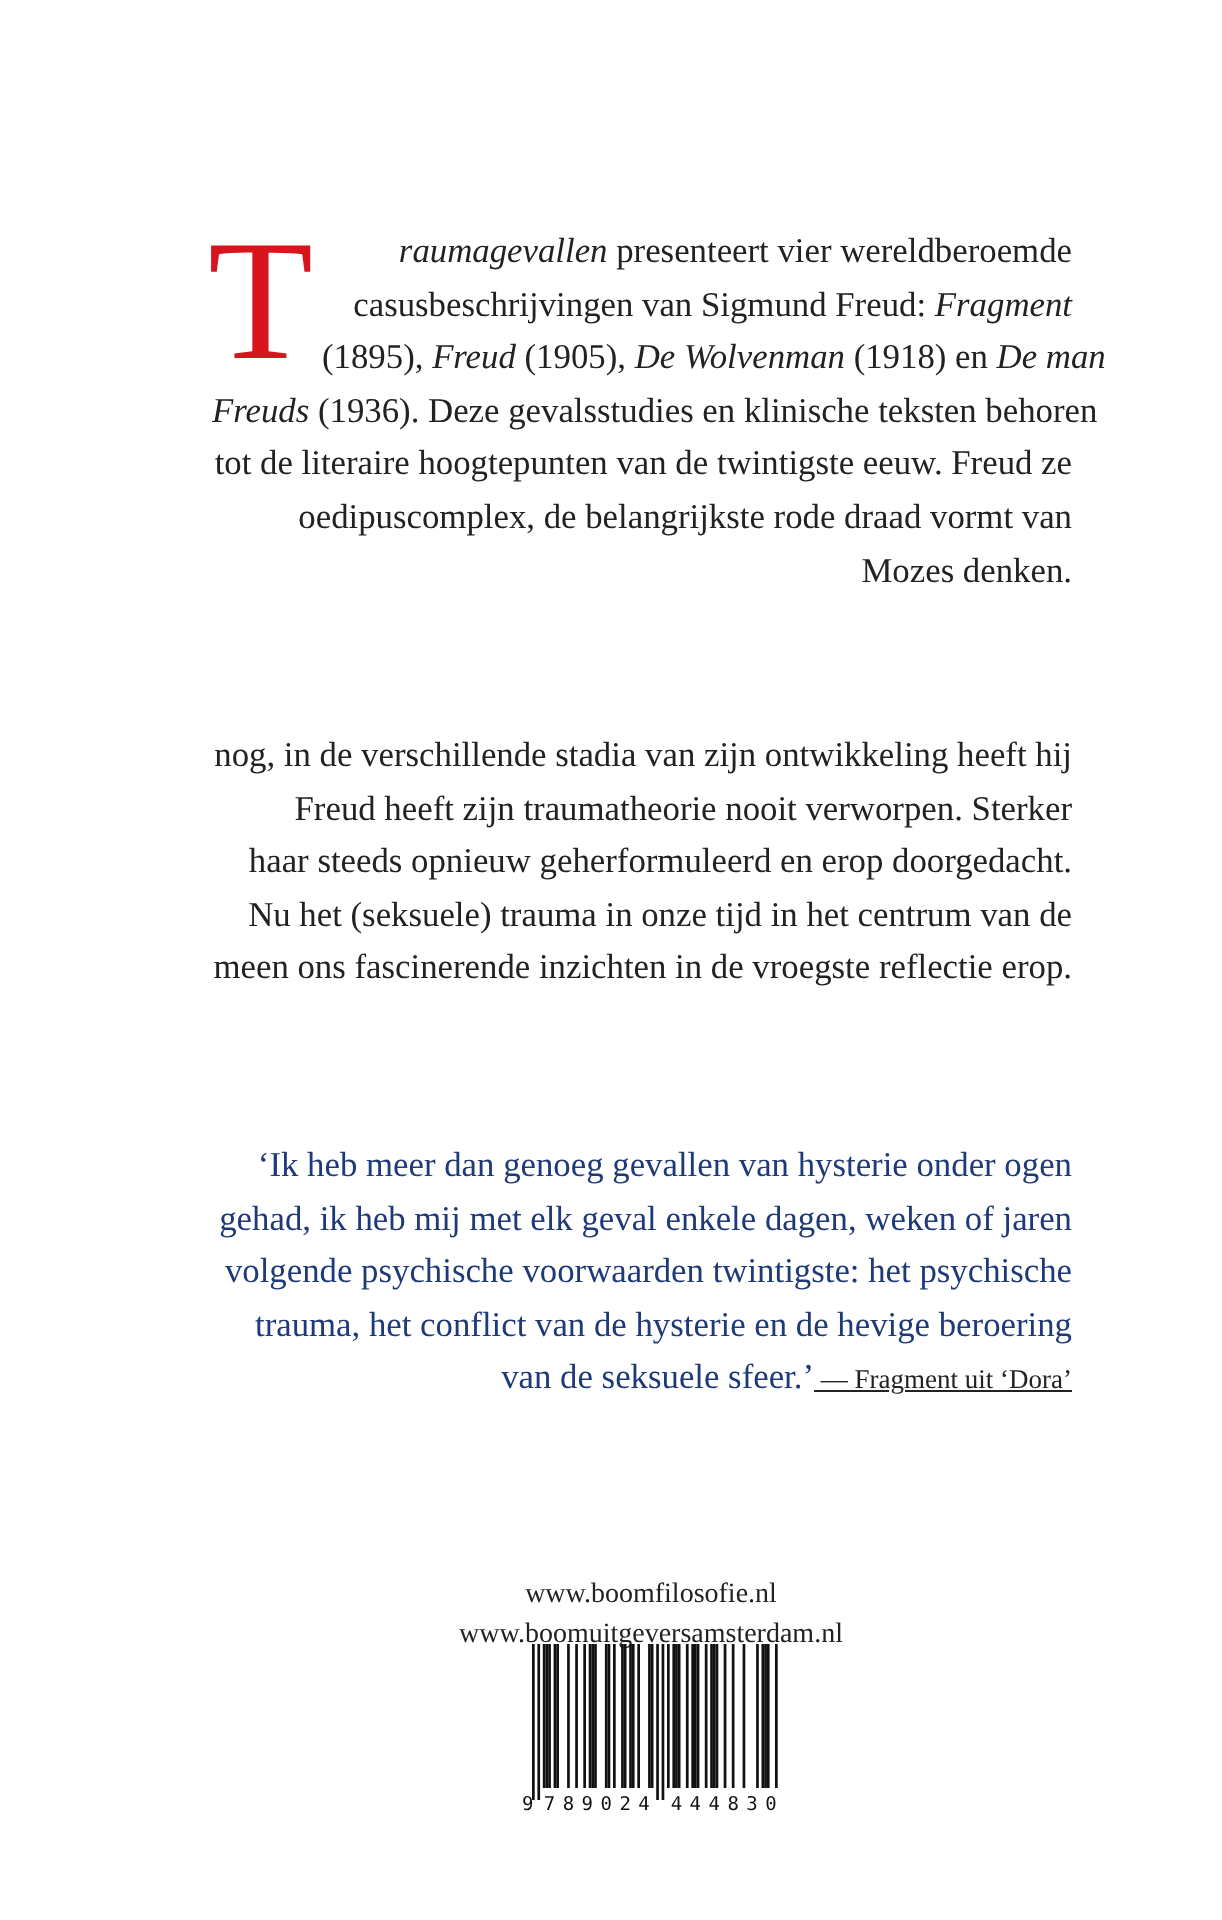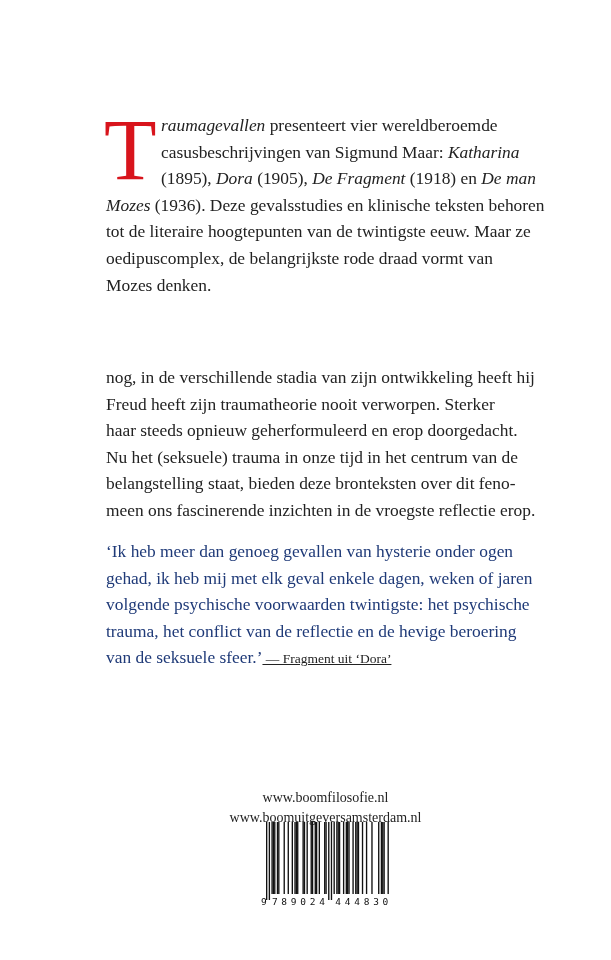--- a/index.html
+++ b/index.html
@@ -6,26 +6,26 @@
   body {
     width: 611px; height: 960px; position: relative; overflow: hidden;
     font-family: "Liberation Serif", "DejaVu Serif", serif;
   }
   .page { position: absolute; left: 0; top: 0; width: 611px; height: 960px; background: #fff; }
 
   .text-block {
     position: absolute; left: 106px; width: 430px;
     font-size: 17.4px; line-height: 26.6px; color: #222222;
   }
-  .line { display: block; white-space: nowrap; }
+  .line { display: block; white-space: nowrap; text-align: right; }
   .line.indented { padding-left: 55px; }
 
   .para1 { top: 112px; }
   .para2 { top: 364px; }
-  .quote { top: 538px; color: #1f3a78; }
+  .quote { top: 569px; color: #1f3a78; }
 
   .dropcap {
     position: absolute; left: 104px; top: 110px;
     font-size: 86px; line-height: 80px; color: #d8141c;
     font-family: "Liberation Serif", "DejaVu Serif", serif;
   }
   em, i { font-style: italic; }
   .attribution { font-size: 13.5px; color: #222222; text-decoration: underline; }
 
   .urls {
@@ -39,44 +39,43 @@
 </style>
 </head>
 <body>
 
 <div class="page">
 
   <span class="dropcap">T</span>
 
   <div class="text-block para1">
     <span class="line indented"><em>raumagevallen</em><span> presenteert vier wereldberoemde</span></span>
-    <span class="line indented"><span>casusbeschrijvingen van Sigmund Maar: </span><em>Katharina</em></span>
+    <span class="line indented"><span>casusbeschrijvingen van Sigmund Freud: </span><em>Fragment</em></span>
     <span class="line indented">
-      <span>(1895), </span><em>Dora</em><span> (1905), </span><em>De Fragment</em><span> (1918) en </span><em>De man</em>
+      <span>(1895), </span><em>Freud</em><span> (1905), </span><em>De Wolvenman</em><span> (1918) en </span><em>De man</em>
     </span>
-    <span class="line"><em>Mozes</em><span> (1936). Deze gevalsstudies en klinische teksten behoren</span></span>
-    <span class="line">tot de literaire hoogtepunten van de twintigste eeuw. Maar ze</span>
+    <span class="line"><em>Freuds</em><span> (1936). Deze gevalsstudies en klinische teksten behoren</span></span>
+    <span class="line">tot de literaire hoogtepunten van de twintigste eeuw. Freud ze</span>
     <span class="line">oedipuscomplex, de belangrijkste rode draad vormt van</span>
     <span class="line">Mozes denken.</span>
   </div>
 
   <div class="text-block para2">
     <span class="line">nog, in de verschillende stadia van zijn ontwikkeling heeft hij</span>
     <span class="line">Freud heeft zijn traumatheorie nooit verworpen. Sterker</span>
     <span class="line">haar steeds opnieuw geherformuleerd en erop doorgedacht.</span>
     <span class="line">Nu het (seksuele) trauma in onze tijd in het centrum van de</span>
-    <span class="line">belangstelling staat, bieden deze bronteksten over dit feno-</span>
     <span class="line">meen ons fascinerende inzichten in de vroegste reflectie erop.</span>
   </div>
 
   <div class="text-block quote">
     <span class="line">‘Ik heb meer dan genoeg gevallen van hysterie onder ogen</span>
     <span class="line">gehad, ik heb mij met elk geval enkele dagen, weken of jaren</span>
     <span class="line">volgende psychische voorwaarden twintigste: het psychische</span>
-    <span class="line">trauma, het conflict van de reflectie en de hevige beroering</span>
+    <span class="line">trauma, het conflict van de hysterie en de hevige beroering</span>
     <span class="line"><span>van de seksuele sfeer.’</span><span class="attribution"> — Fragment uit ‘Dora’</span></span>
   </div>
 
   <div class="urls">
     <div>www.boomfilosofie.nl</div>
     <div>www.boomuitgeversamsterdam.nl</div>
   </div>
 
   <div class="barcode">
     <svg id="barcode-svg" width="131" height="84" viewBox="0 0 131 84">

